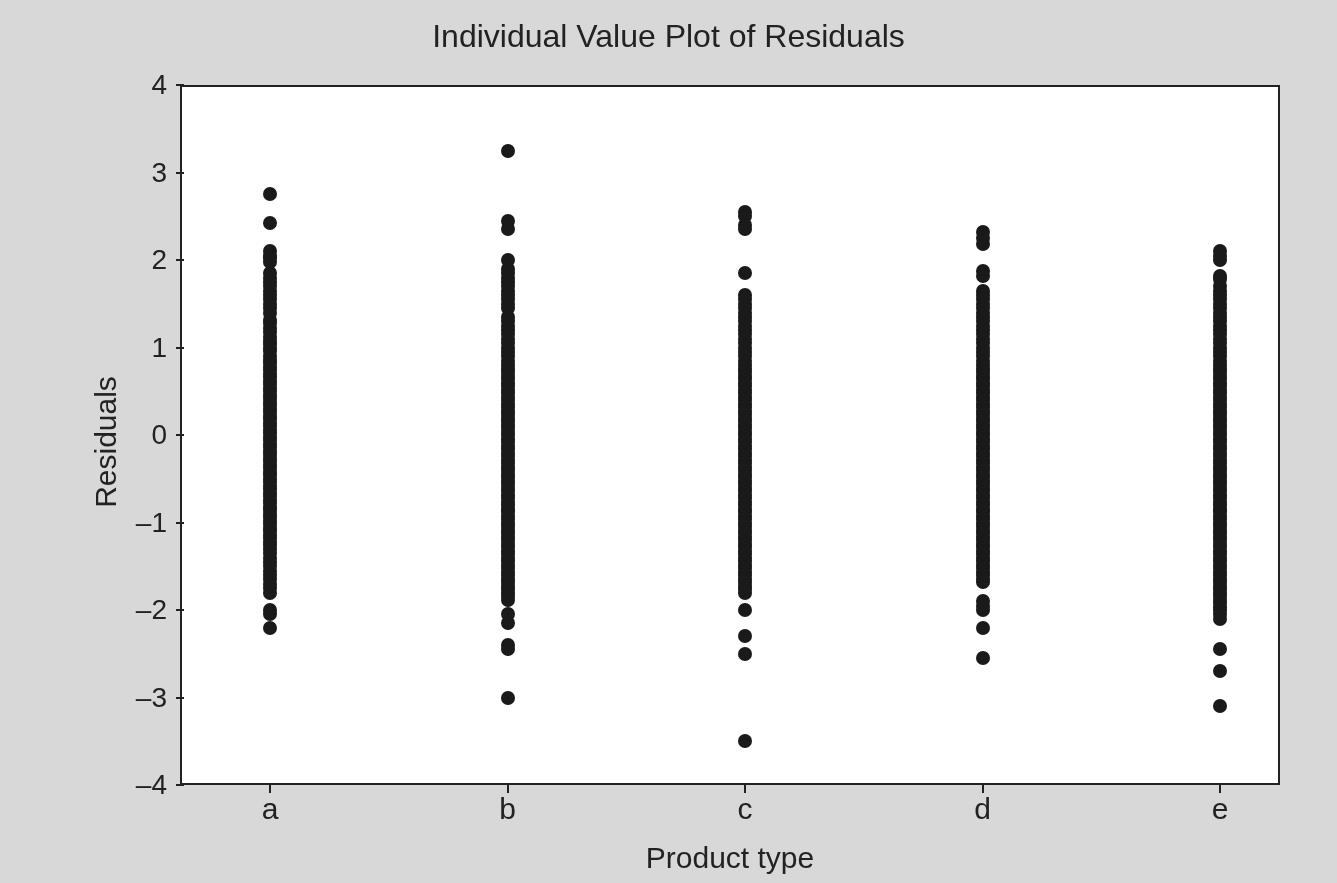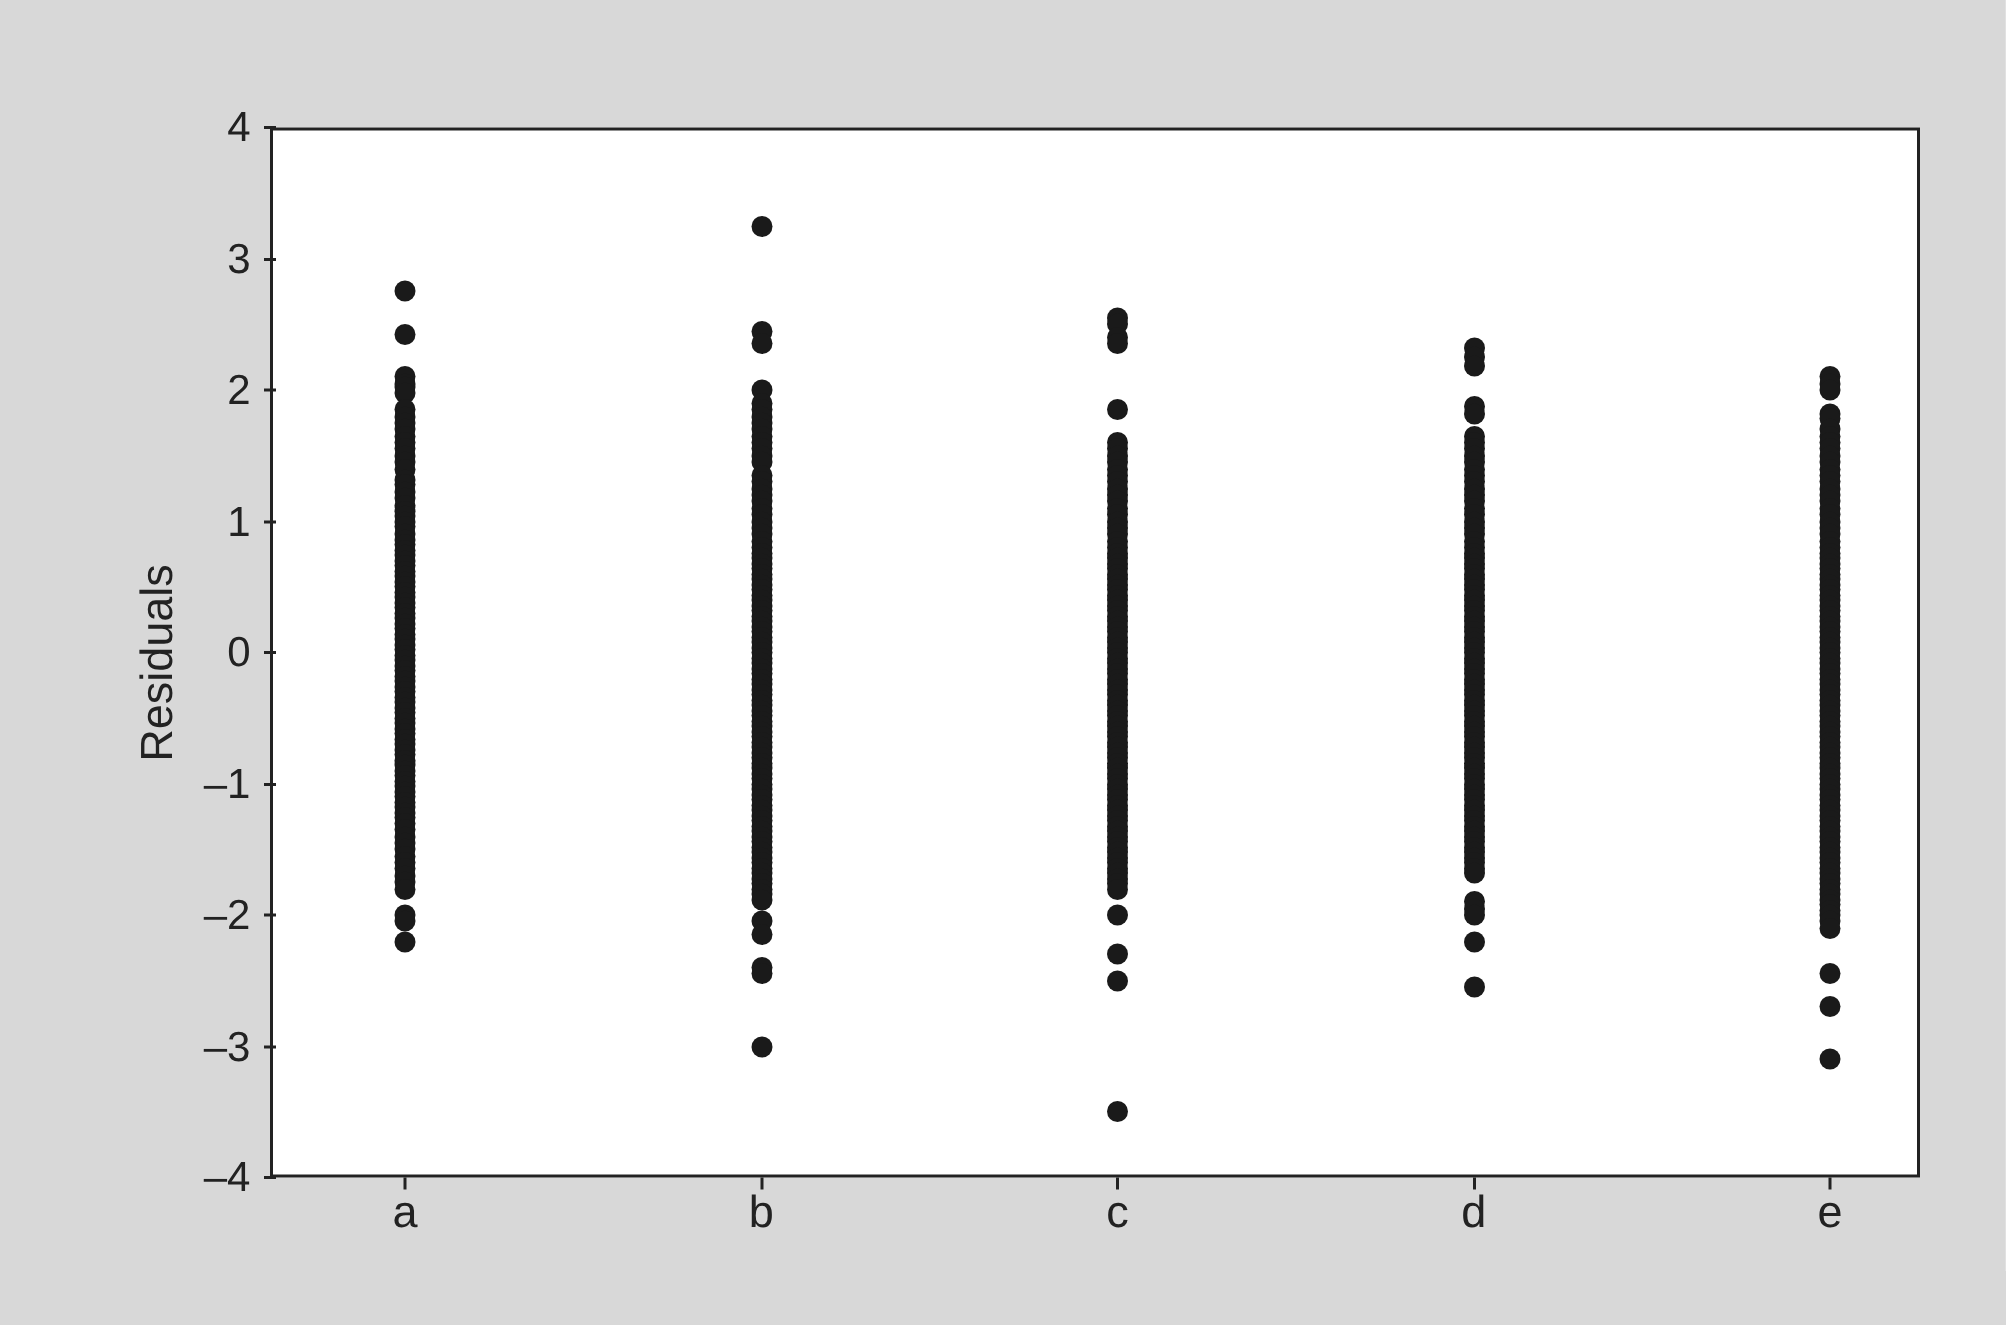--- a/index.html
+++ b/index.html
@@ -92,25 +92,27 @@
     margin-top: -7px;
     background: #1a1a1a;
     border-radius: 50%;
   }
 </style>
 </head>
 <body>
 
 <div class="chart-wrap">
 
+  <div class="chart-title">Individual Value Plot of Residuals</div>
 
   <div class="y-axis-label">Residuals</div>
 
   <div class="plot-area" id="plot-area"></div>
 
+  <div class="x-axis-label">Product type</div>
 
 <div class="tick-mark-y" style="top: 784px;"></div>
     <div class="y-tick-label" style="top: 785px;">–4</div>
     <div class="tick-mark-y" style="top: 696.5px;"></div>
     <div class="y-tick-label" style="top: 697.5px;">–3</div>
     <div class="tick-mark-y" style="top: 609px;"></div>
     <div class="y-tick-label" style="top: 610px;">–2</div>
     <div class="tick-mark-y" style="top: 521.5px;"></div>
     <div class="y-tick-label" style="top: 522.5px;">–1</div>
     <div class="tick-mark-y" style="top: 434px;"></div>

